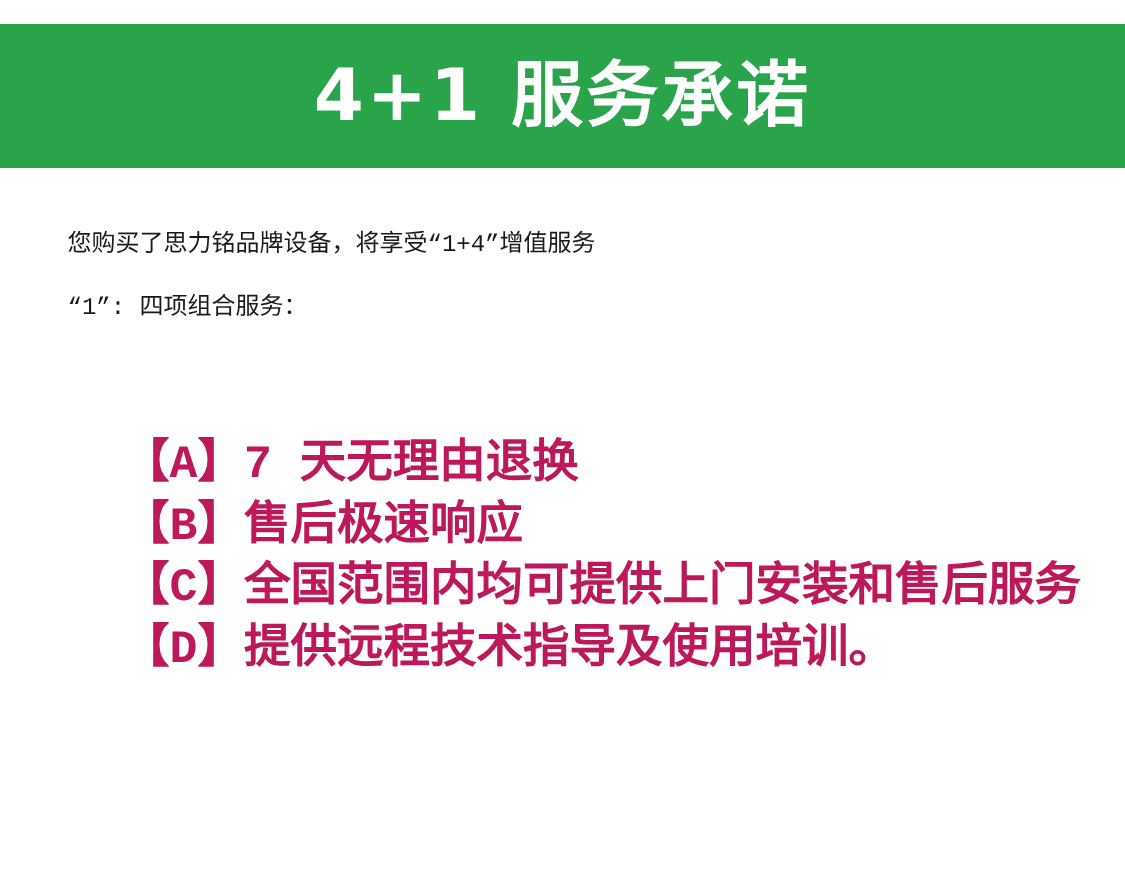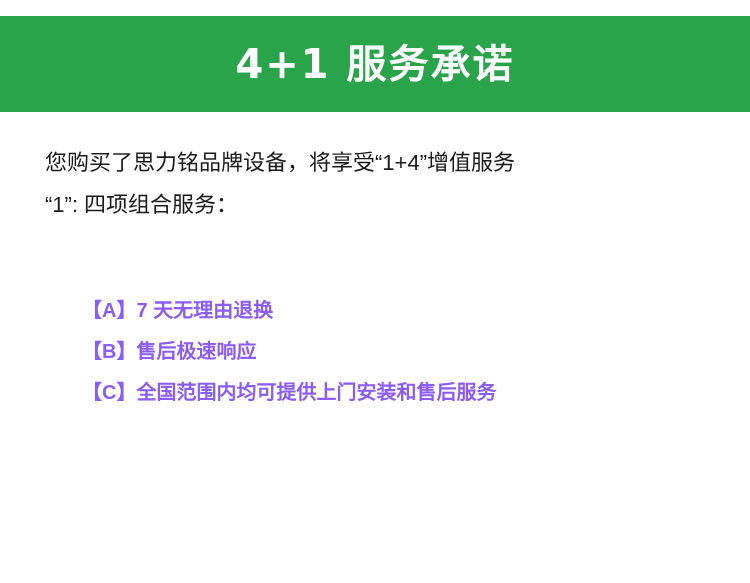--- a/index.html
+++ b/index.html
@@ -29,57 +29,57 @@
     top: 16px;
     width: 750px;
     height: 96px;
     background: #2aa44a;
     display: flex;
     align-items: center;
     justify-content: center;
   }
   .banner-title {
     color: #ffffff;
-    font-size: 40px;
+    font-size: 48px;
     font-weight: bold;
     letter-spacing: 2px;
     line-height: 1;
     font-family: "DejaVu Sans", "Liberation Sans", sans-serif;
   }
 
   
   .intro {
     position: absolute;
     left: 45px;
     top: 145px;
     width: 670px;
     color: #1a1a1a;
   }
   .intro p {
     margin: 0 0 6px 0;
-    font-size: 22px;
+    font-size: 16px;
     line-height: 36px;
-    font-family: Liberation Sans, sans-serif;
+    font-family: Liberation Mono, monospace;
     white-space: nowrap;
   }
 
   
   .items {
     position: absolute;
     left: 82px;
     top: 290px;
     width: 640px;
   }
   .item {
-    font-size: 20px;
+    font-size: 31px;
     font-weight: bold;
     line-height: 41px;
-    color: #8b5cf6;
+    color: #be185d;
     white-space: nowrap;
-    font-family: Liberation Sans, sans-serif;
+    font-family: Liberation Mono, monospace;
   }
   .item .tag {
     font-weight: bold;
   }
 </style>
 </head>
 <body>
 
 <div class="page">
 
@@ -95,15 +95,18 @@
   <div class="items">
     <div class="item">
       <span class="tag">【A】</span><span>7 天无理由退换</span>
     </div>
     <div class="item">
       <span class="tag">【B】</span><span>售后极速响应</span>
     </div>
     <div class="item">
       <span class="tag">【C】</span><span>全国范围内均可提供上门安装和售后服务</span>
     </div>
+    <div class="item">
+      <span class="tag">【D】</span><span>提供远程技术指导及使用培训。</span>
+    </div>
   </div>
 
 </div>
 
 </body></html>

